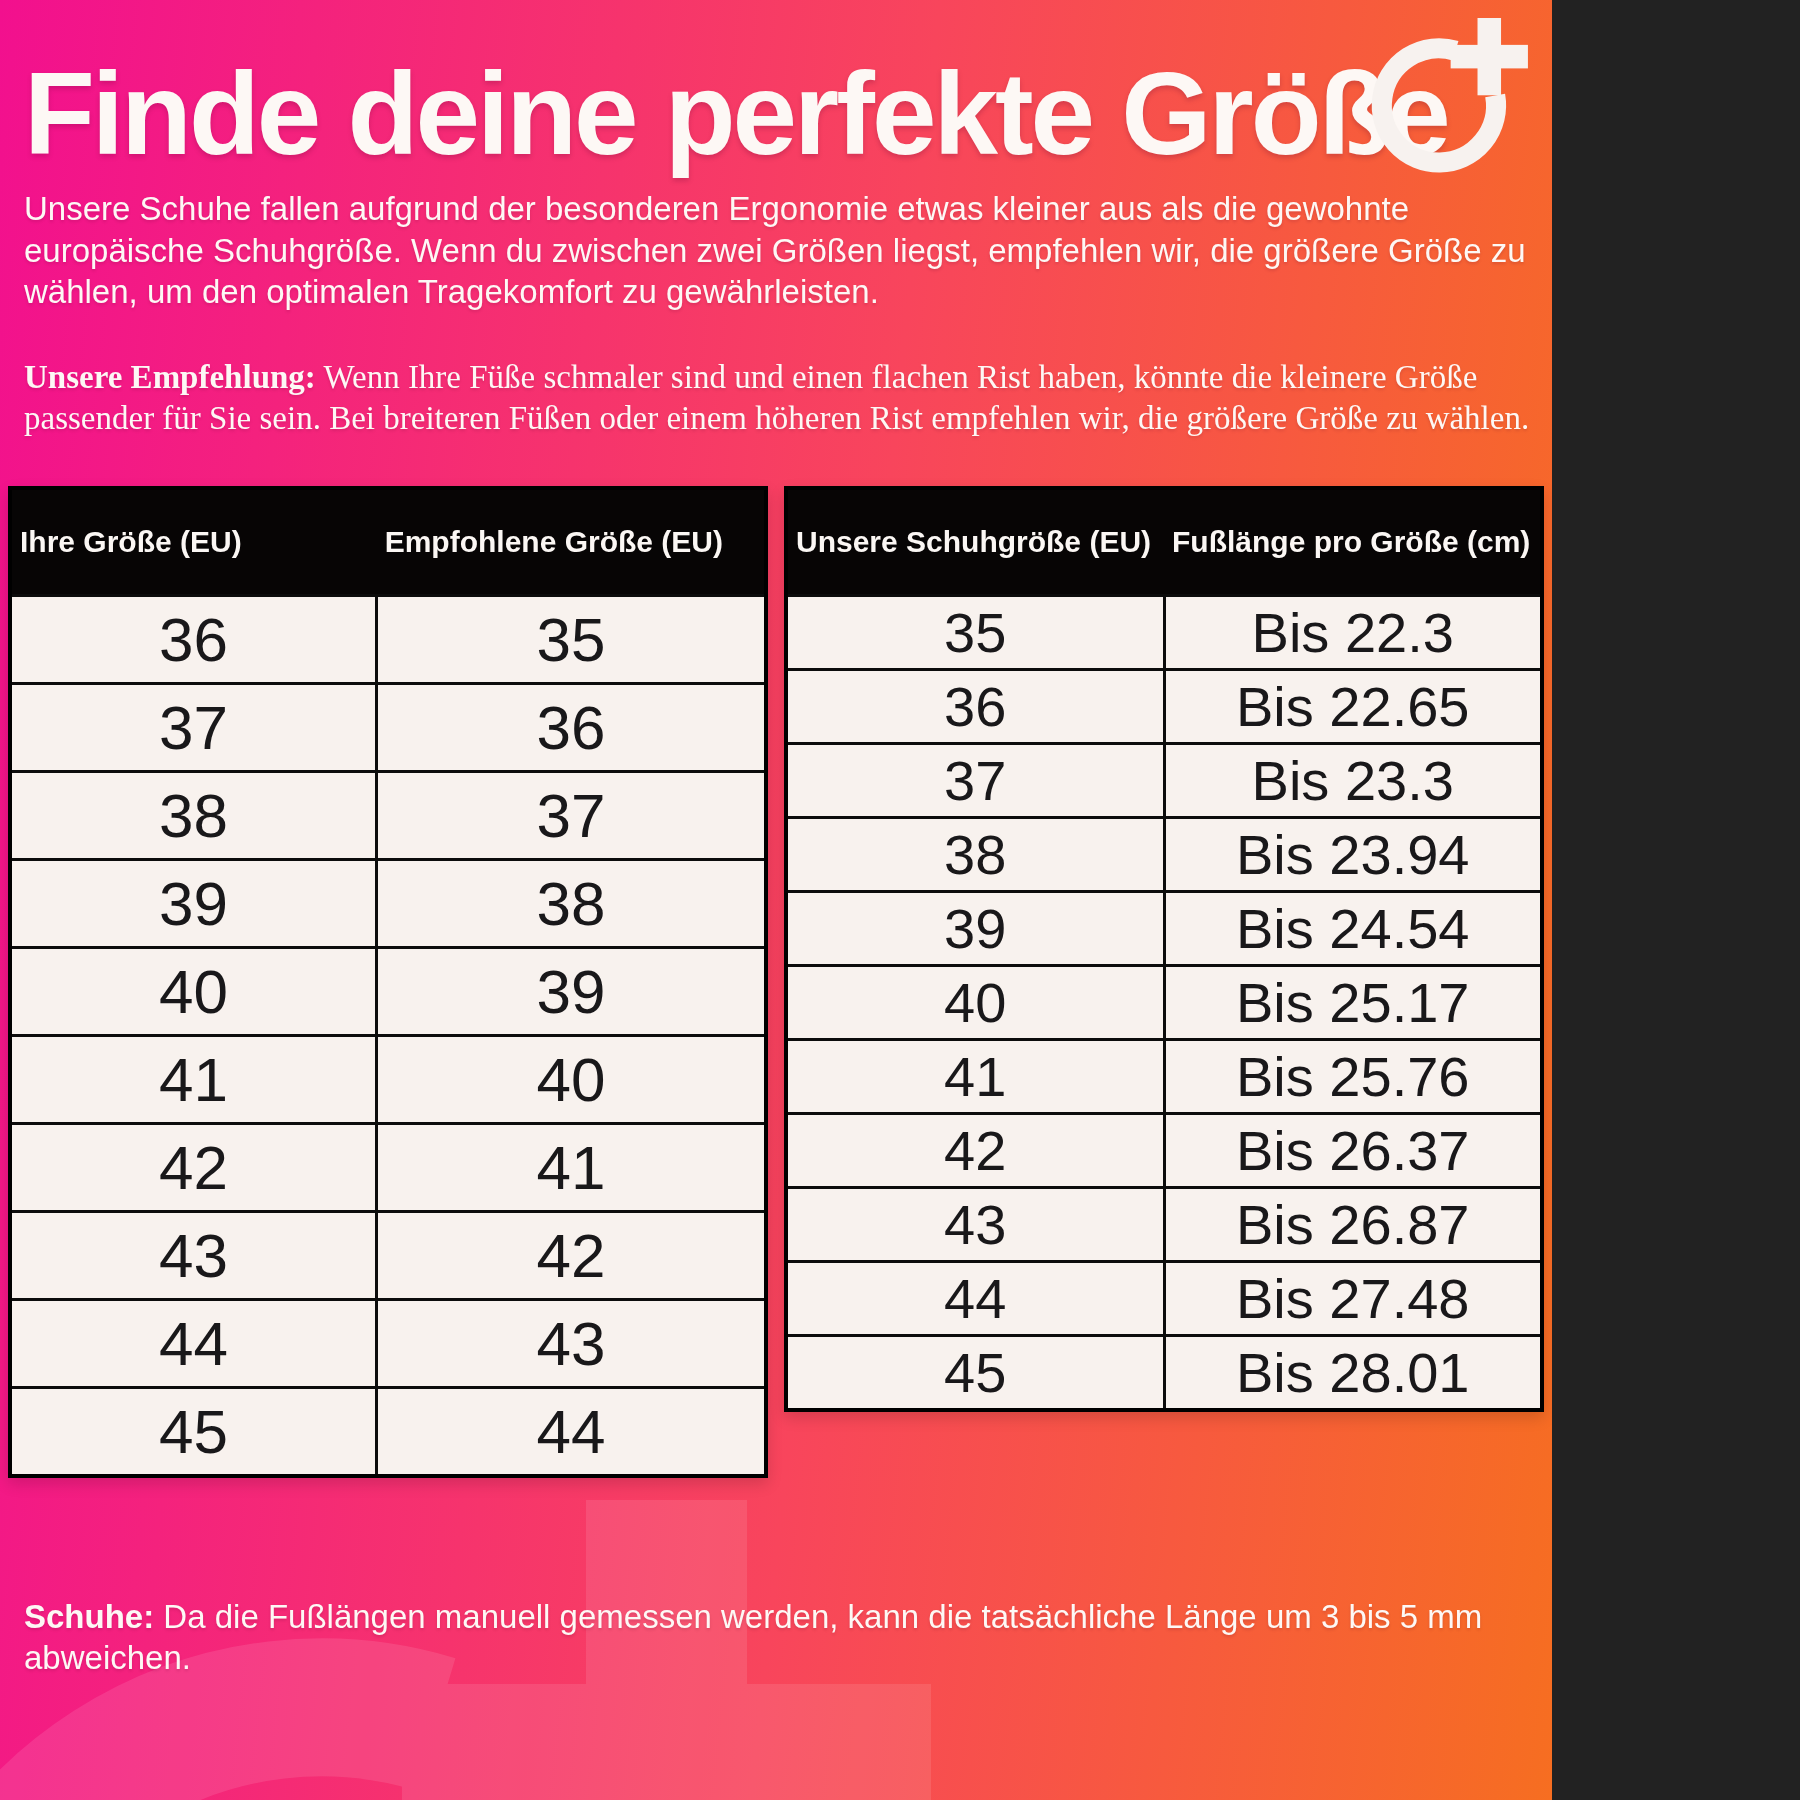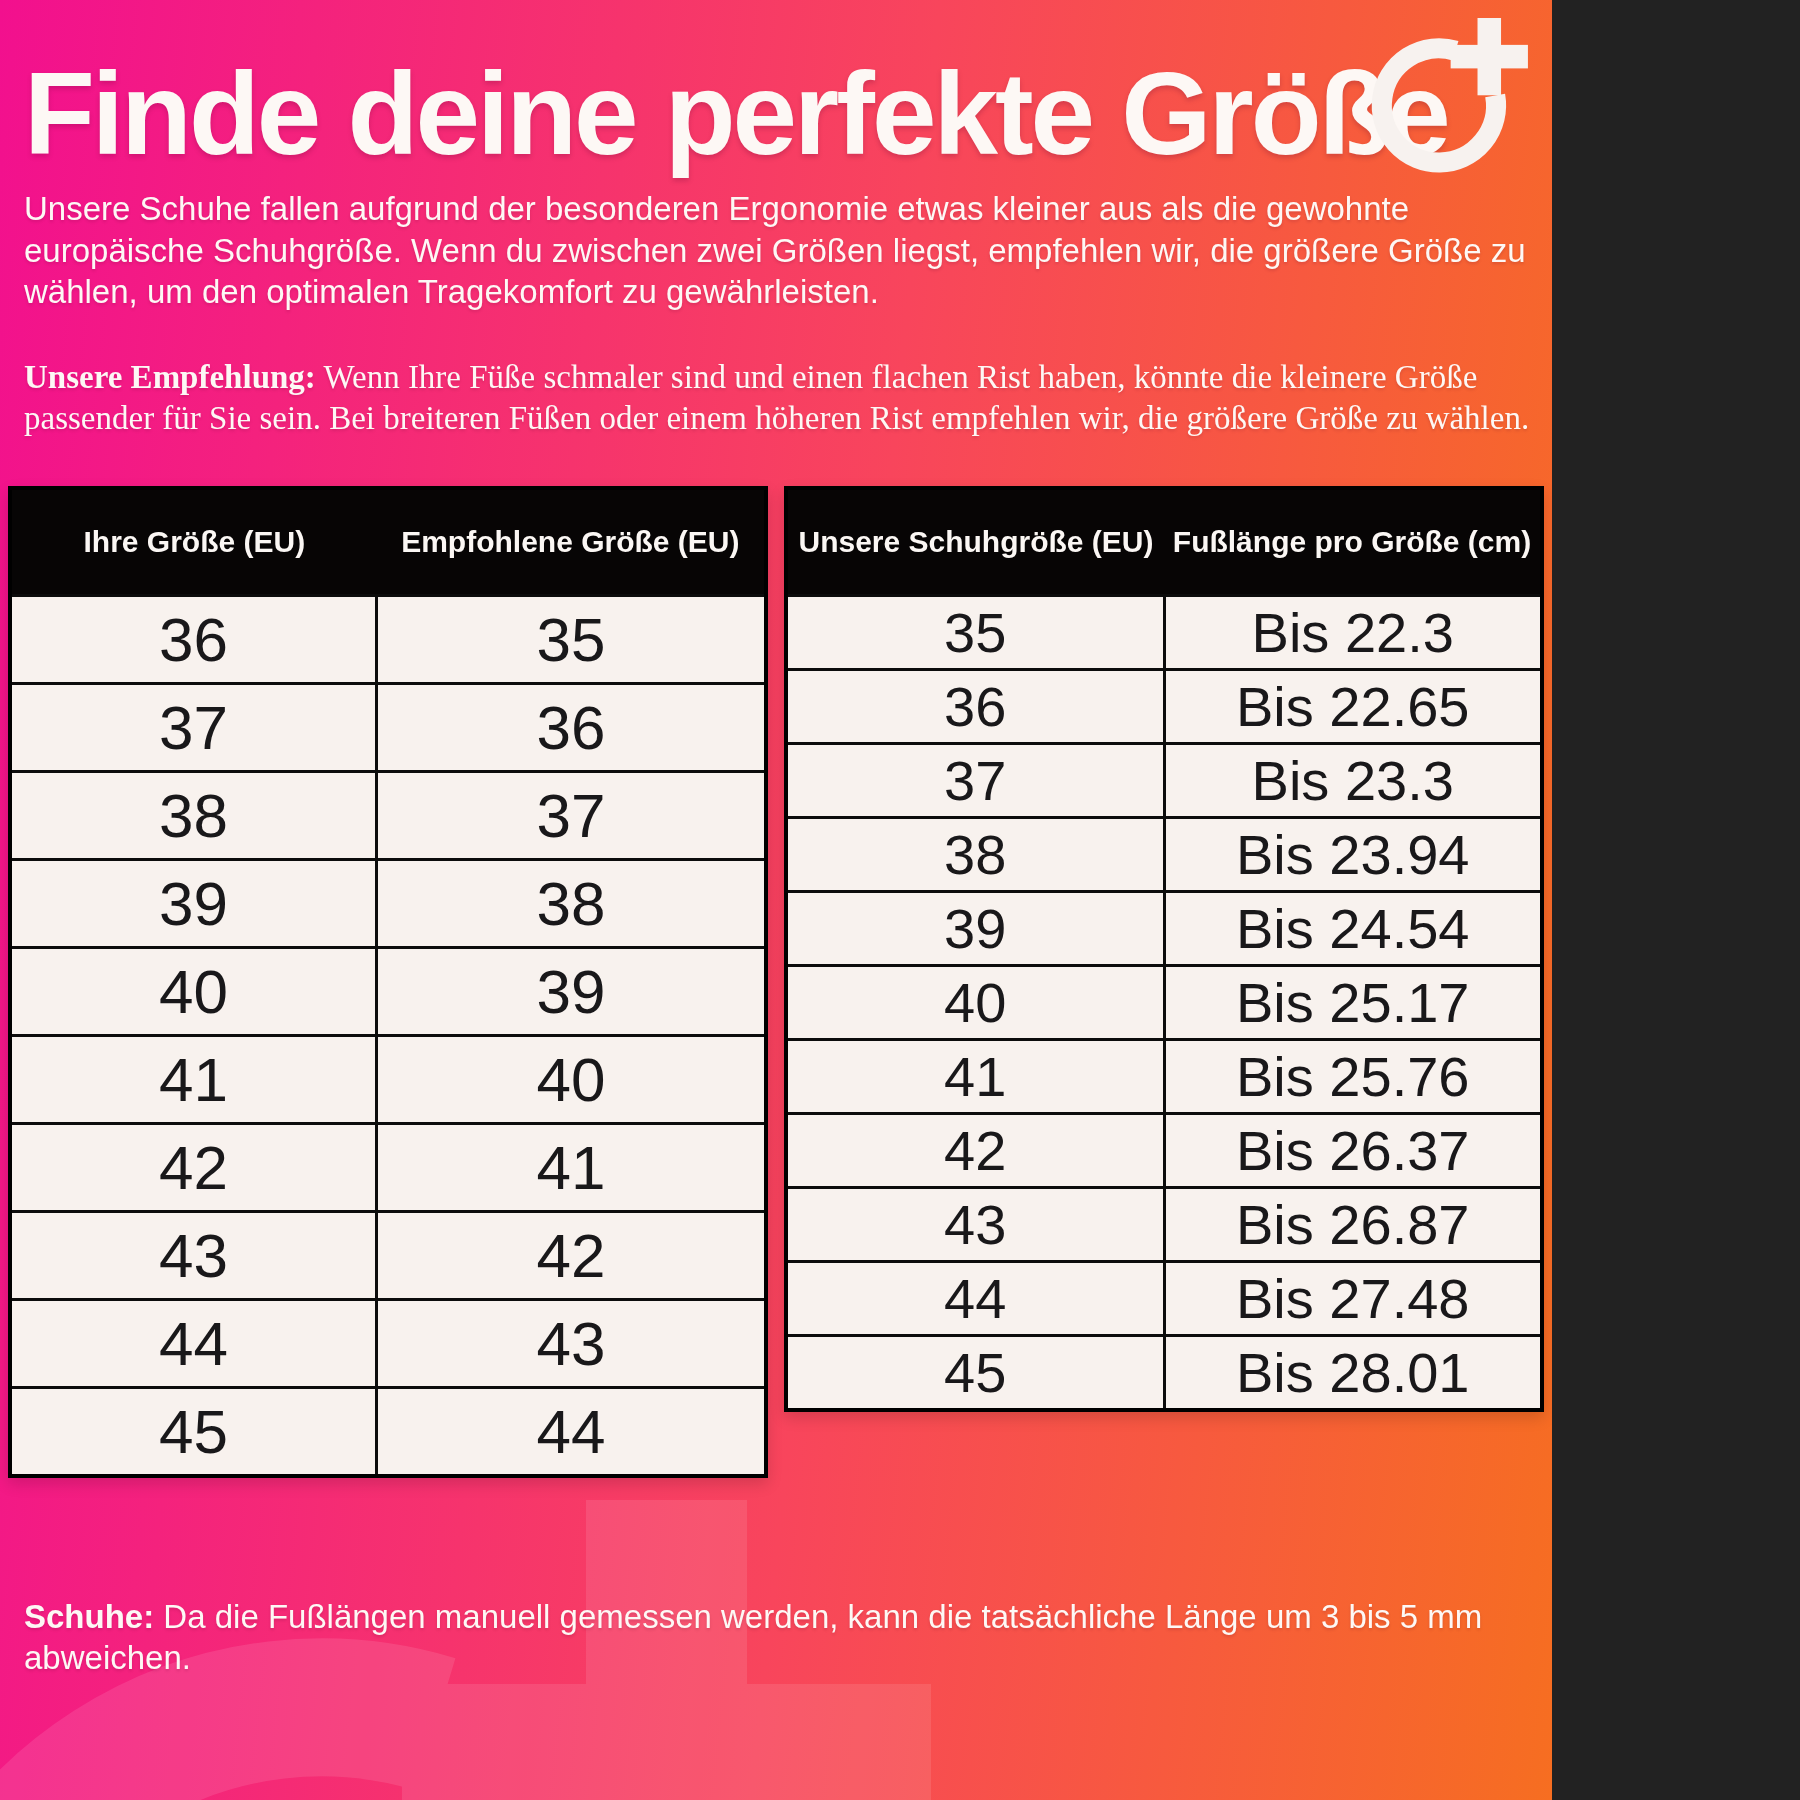--- a/index.html
+++ b/index.html
@@ -74,21 +74,21 @@
     background: var(--table-cell-bg, #f8f2ee);
     border: 4px solid #000;
     box-shadow: 0 6px 14px rgba(0,0,0,0.14);
   }
   table.t th {
     background: var(--table-header-bg, #070505);
     color: #fbf7f4;
     font-size: 30px;
     font-weight: 700;
     height: 104px;
-    text-align: center;
+    text-align: left;
     padding: 0 8px;
     border: 0;
   }
   table.t td {
     border: 3px solid var(--table-border, #0c0c0c);
     text-align: center;
     vertical-align: middle;
     color: var(--text-dark, #19181a);
     font-weight: 400;
     padding: 0;

